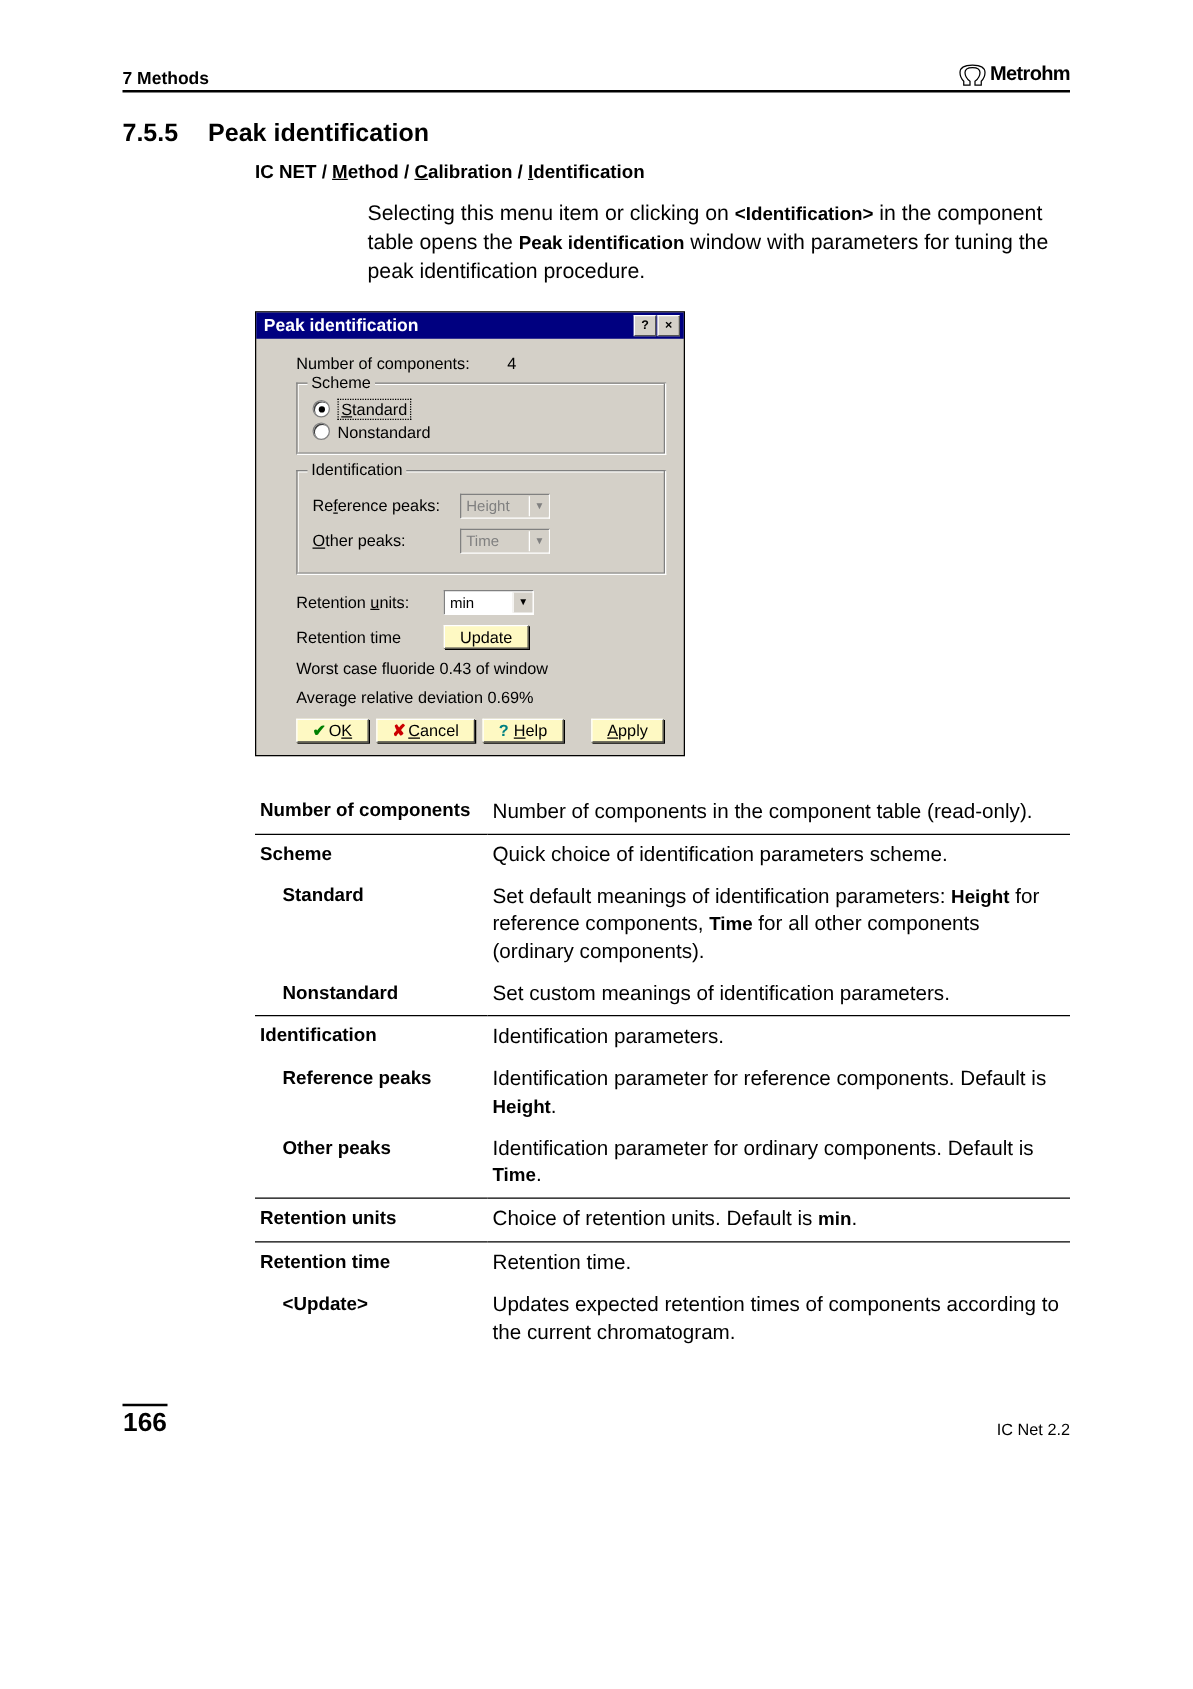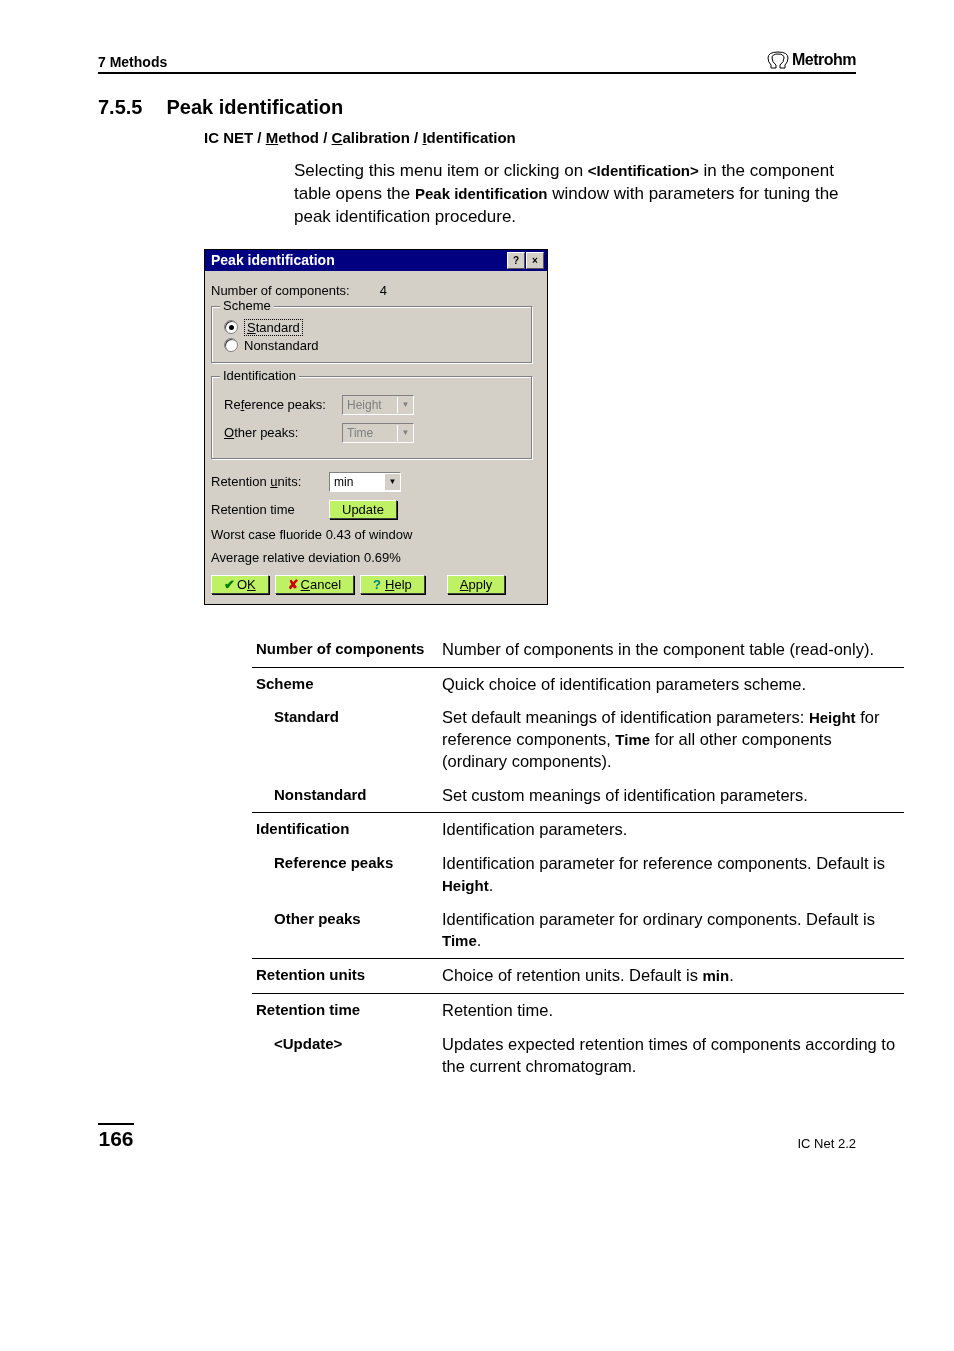--- a/index.html
+++ b/index.html
@@ -84,21 +84,21 @@
   .titlebar-buttons { display: flex; gap: 1px; }
   .titlebar-btn {
     width: 16px; height: 15px;
     background: #d4d0c8;
     border: 1px solid #fff;
     border-right-color: #555; border-bottom-color: #555;
     font-size: 10px; font-weight: bold;
     display: flex; align-items: center; justify-content: center;
     color: #000;
   }
-  .dialog-body { padding: 12px 14px 10px 6px; }
+  .dialog-body { padding: 12px 14px 10px 32px; }
   .row { display: flex; align-items: center; margin-bottom: 8px; }
   .fieldset {
     border: 1px solid #808080;
     border-right-color:#fff; border-bottom-color:#fff;
     box-shadow: inset -1px -1px 0 #808080, inset 1px 1px 0 #fff;
     position: relative;
     padding: 10px 12px 8px 12px;
     margin: 6px 0 12px 0;
   }
   .fieldset .legend {
@@ -130,32 +130,32 @@
   .combo.disabled { background:#d4d0c8; color:#808080; }
   .combo .val { flex:1; padding:0 4px; font-size:12px; }
   .combo .arrow {
     width:15px;height:16px;background:#d4d0c8;
     border-left:1px solid #fff;
     display:flex;align-items:center;justify-content:center;
     font-size:8px;color:#000;
   }
   .combo.disabled .arrow { color:#808080; }
   .btn {
-    background:#bef264;
+    background:#fef9c3;
     border:1px solid #fff;
     border-right-color:#404040;border-bottom-color:#404040;
     box-shadow: 1px 1px 0 #000;
     padding:1px 12px;
     font-size:13px;
     font-family: "MS Sans Serif", Tahoma, Arial, sans-serif;
   }
   .btn .u { text-decoration:underline; }
   .dialog-footer { display:flex; gap:6px; justify-content:flex-start; margin-top:10px; align-items:center; }
   .status-line { margin:8px 0 4px 0; font-size:13px; }
-  .param-table { width:100%; border-collapse:collapse; font-size:16.5px;margin-left:48px; }
+  .param-table { width:100%; border-collapse:collapse; font-size:16.5px; }
   .param-table td { vertical-align:top; padding:6px 4px; line-height:1.32; }
   .param-table .term { font-weight:bold; width:160px; font-size:15px; }
   .param-table .sub { padding-left:22px; }
   .param-table .desc .b { font-weight:bold; font-size:15px; }
   .sep td { border-top:1px solid #000; padding:0; height:0; }
   .footer-row { display:flex; justify-content:space-between; align-items:flex-end; margin-top:40px; }
   .page-num { font-family:"Arial Black",Arial,sans-serif; font-weight:900; font-size:21px; border-top:2px solid #000; padding-top:2px; width:36px; text-align:center; }
   .footer-right { font-size:13px; }
   .check { color:#008000; font-weight:bold; margin-right:2px; }
   .xmark { color:#c00; font-weight:bold; margin-right:2px; }

